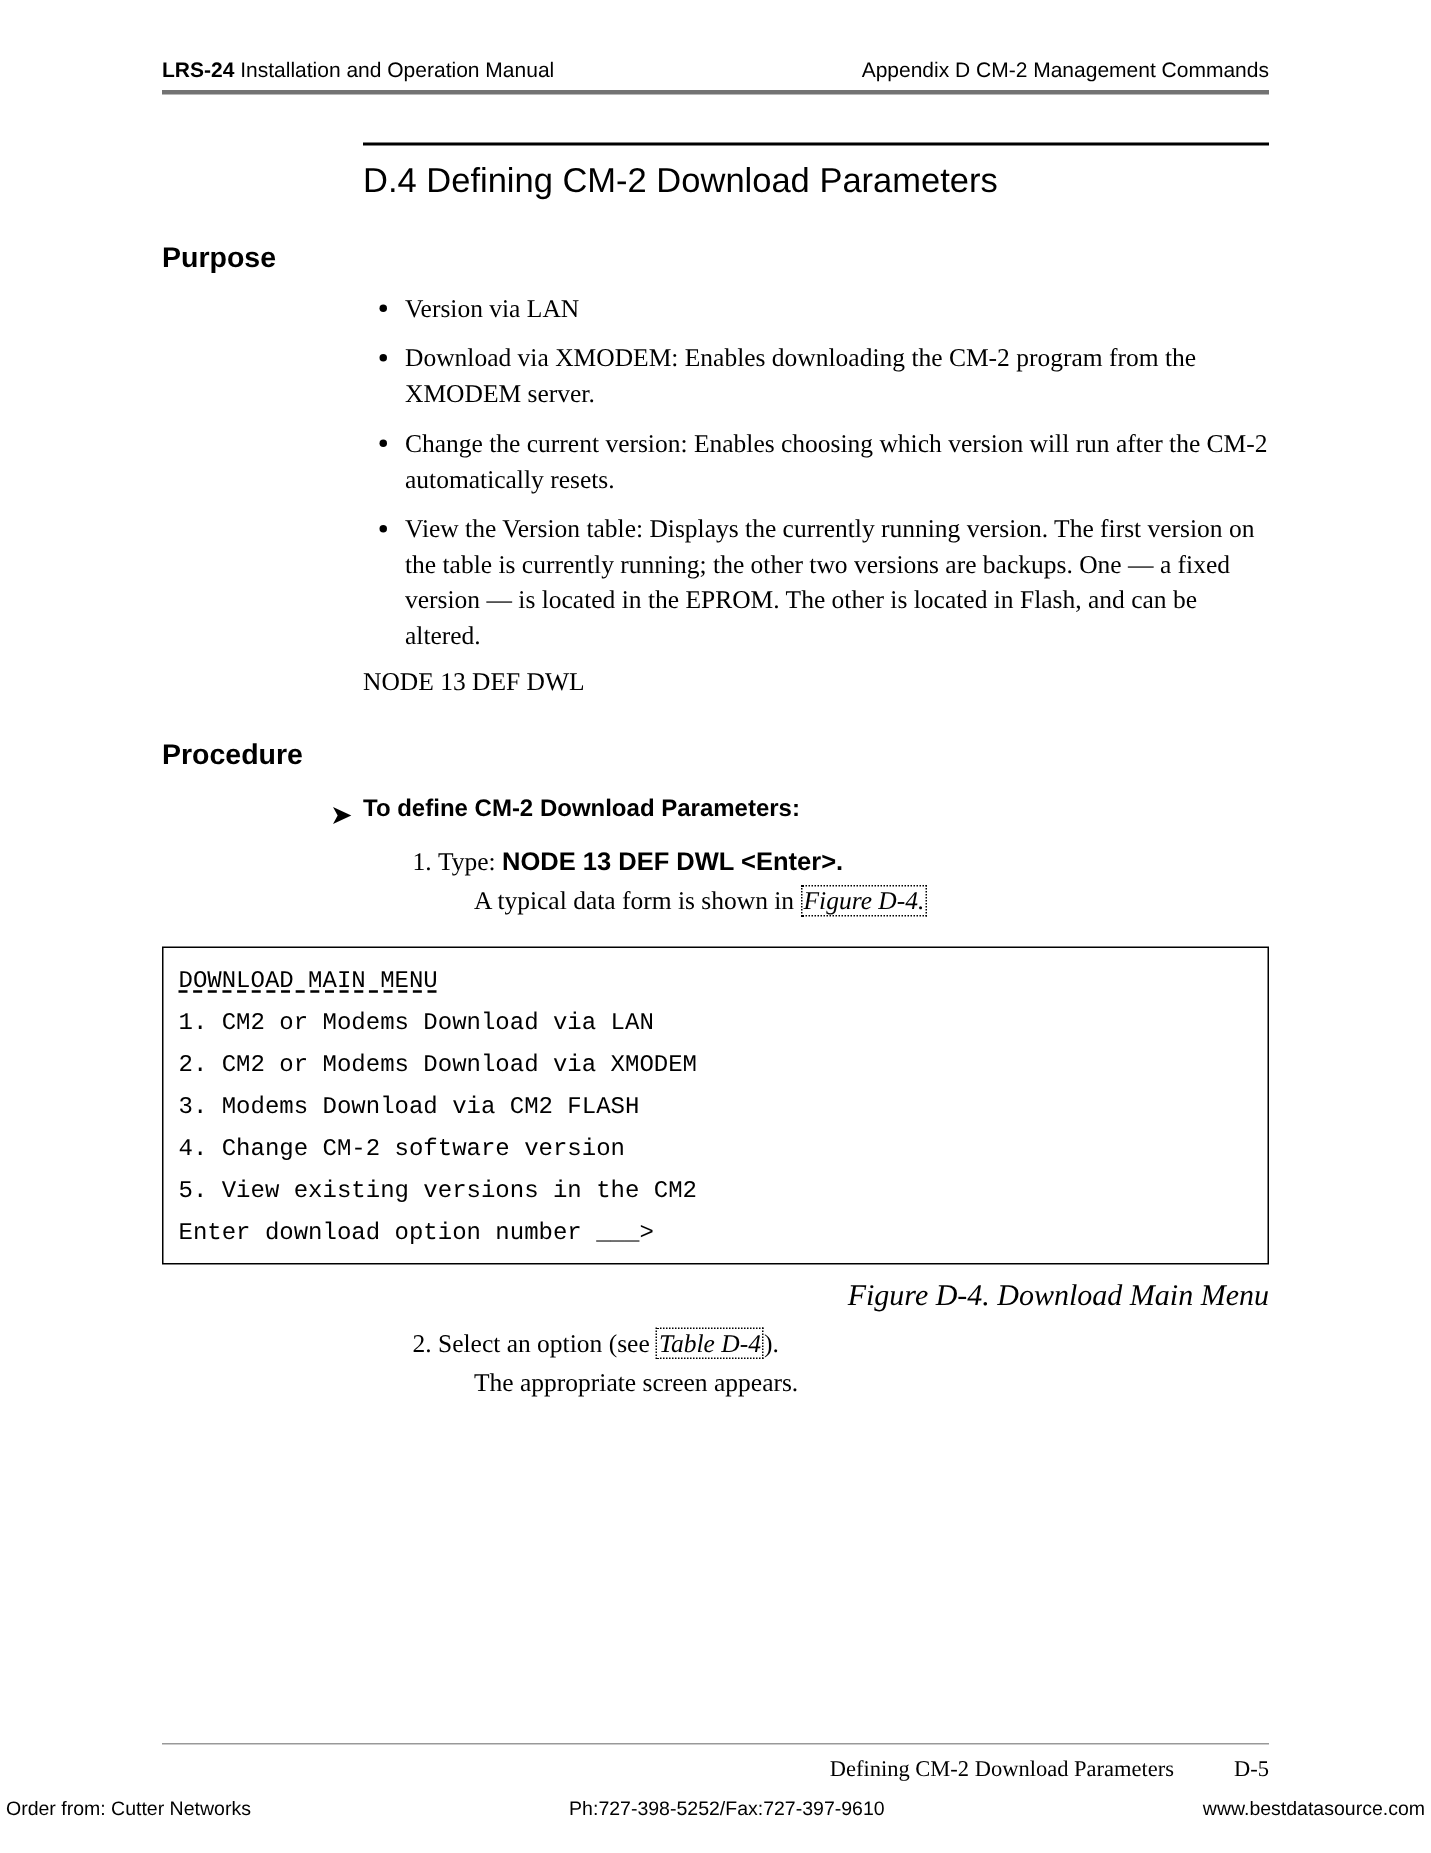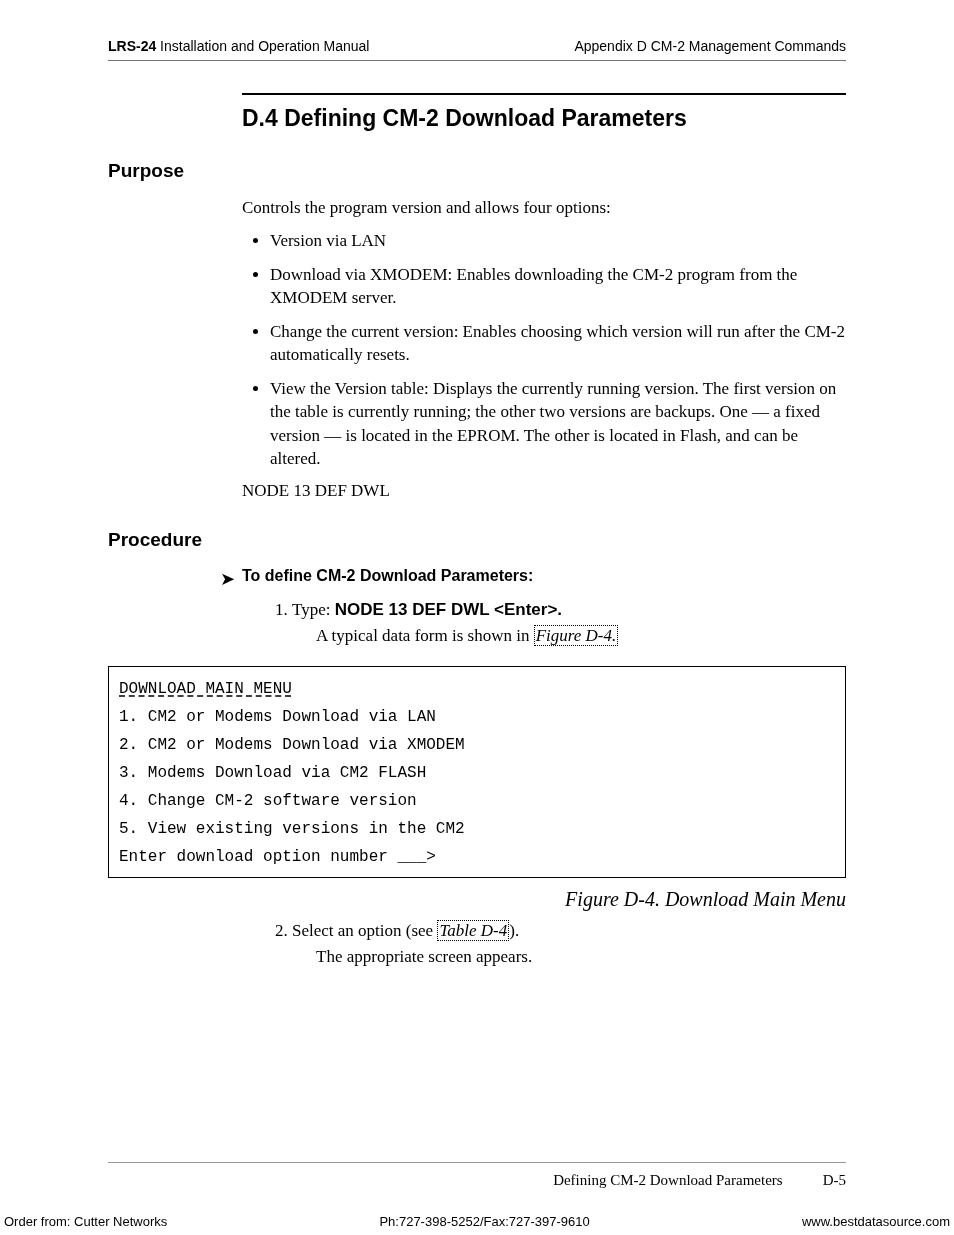--- a/index.html
+++ b/index.html
@@ -16,31 +16,31 @@
   }
   .page {
     padding: 38px 108px 0 108px;
     box-sizing: border-box;
   }
   .header-row {
     display: flex;
     justify-content: space-between;
     font-family: "Helvetica Neue", Arial, sans-serif;
     font-size: 14px;
-    border-bottom: 1px solid #737373;
+    border-bottom: 3px solid #737373;
     padding-bottom: 6px;
   }
   .header-left .bold { font-weight: 700; }
   .section-rule {
     border-top: 2px solid #000;
     margin: 32px 0 0 134px;
   }
   .section-title {
     font-family: "Helvetica Neue", Arial, sans-serif;
-    font-weight: 700;
+    font-weight: 400;
     font-size: 23px;
     margin: 10px 0 0 134px;
   }
   .subhead {
     font-family: "Helvetica Neue", Arial, sans-serif;
     font-weight: 700;
     font-size: 19px;
     margin-top: 28px;
   }
   .body-block {
@@ -125,21 +125,21 @@
     padding: 0 108px;
     box-sizing: border-box;
     display: flex;
     justify-content: flex-end;
     font-size: 15px;
     gap: 40px;
   }
   .footer-company {
     position: absolute;
     left: 0; right: 0;
-    bottom: 6px;
+    bottom: 22px;
     padding: 0 4px;
     box-sizing: border-box;
     display: flex;
     justify-content: space-between;
     font-family: Arial, sans-serif;
     font-size: 13px;
     color: #000;
   }
   .sans-bold { font-family: "Helvetica Neue", Arial, sans-serif; font-weight: 700; }
 </style>
@@ -156,21 +156,20 @@
   </div>
 
   <div class="section-rule"></div>
   <div class="section-title">
     <span>D.4</span>
     <span>Defining CM-2 Download Parameters</span>
   </div>
 
   <div class="subhead">Purpose</div>
   <div class="body-block">
-    <p>Controls the program version and allows four options:</p>
     <ul class="bullets">
       <li>Version via LAN</li>
       <li>Download via XMODEM: Enables downloading the CM-2 program from the XMODEM server.</li>
       <li>Change the current version: Enables choosing which version will run after the CM-2 automatically resets.</li>
       <li>View the Version table: Displays the currently running version. The first version on the table is currently running; the other two versions are backups. One — a fixed version — is located in the EPROM. The other is located in Flash, and can be altered.</li>
     </ul>
   </div>
 
   <div class="format-line">NODE 13 DEF DWL</div>
 

